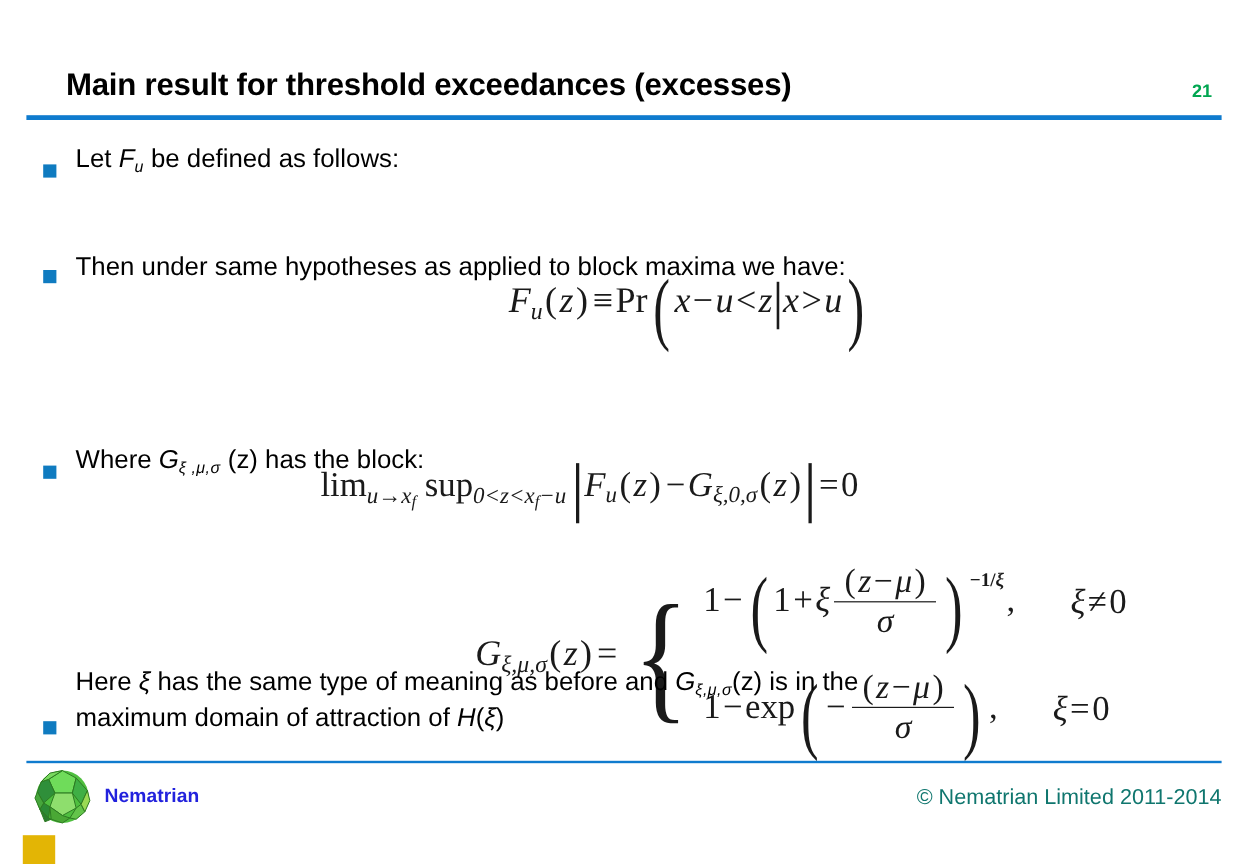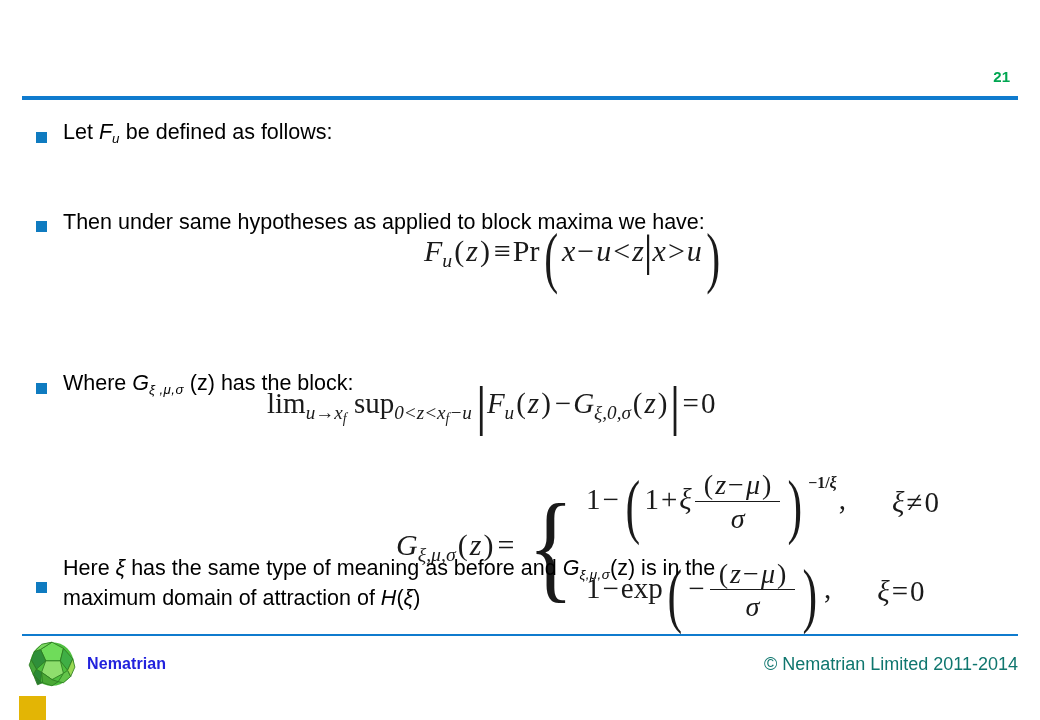--- a/index.html
+++ b/index.html
@@ -55,21 +55,21 @@
   .content {
     position: absolute;
     left: 0;
     top: 104px;
     width: 1040px;
     height: 530px;
   }
   .bullet-row {
     position: absolute;
     display: flex;
-    align-items: center;
+    align-items: flex-end;
   }
   .bullet-marker {
     width: 11px;
     height: 11px;
     background: #0f7bc0;
     margin-top: 9px;
     margin-right: 16px;
     flex: 0 0 auto;
   }
   .bullet-text {
@@ -267,20 +267,21 @@
     top: 696px;
     width: 27px;
     height: 24px;
     background: #e3b505;
   }
 </style>
 </head>
 <body>
 
 <div class="slide-header">
+  <div class="slide-title">Main result for threshold exceedances (excesses)</div>
   <div class="page-number">21</div>
   <div class="header-rule"></div>
 </div>
 
 <div class="content">
 
   <div class="bullet-row b1">
     <span class="bullet-marker"></span>
     <span class="bullet-text"><span>Let </span><i class="mvar">F</i><span class="sub">u</span><span> be defined as follows:</span></span>
   </div>

